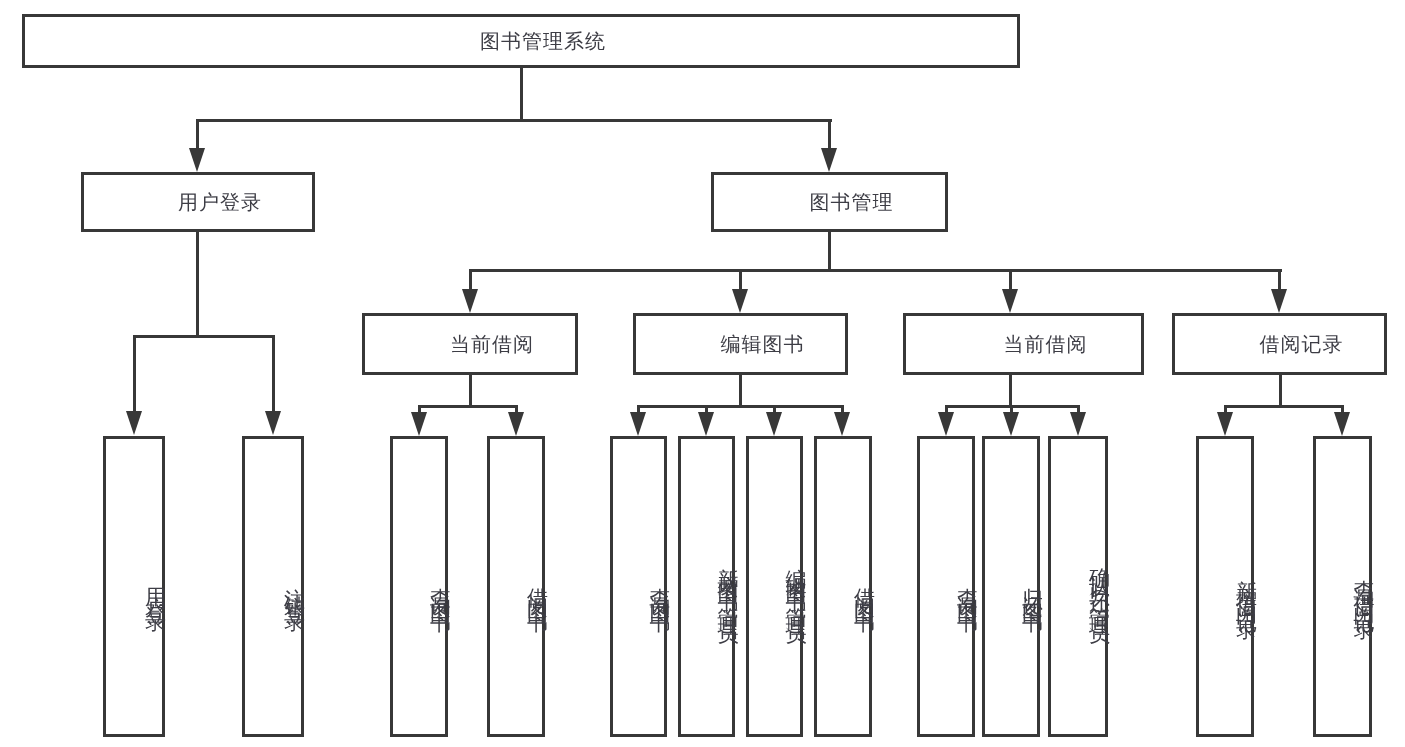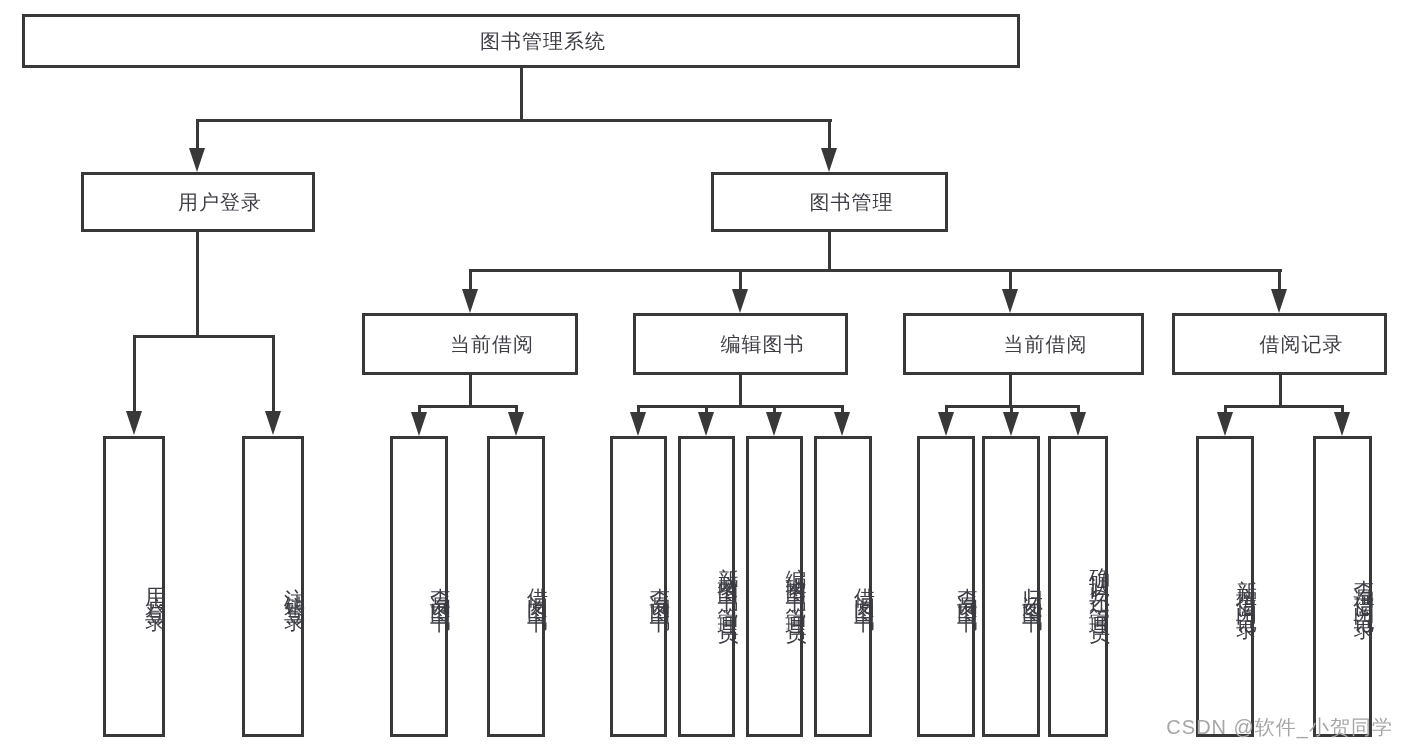--- a/index.html
+++ b/index.html
@@ -147,15 +147,14 @@
   <div class="box vbox" style="left:746px;top:436px;width:57px;height:301px">编辑图书（管理员）</div>
   <div class="box vbox" style="left:814px;top:436px;width:58px;height:301px">借阅图书</div>
 
   <div class="box vbox" style="left:917px;top:436px;width:58px;height:301px">查询图书</div>
   <div class="box vbox" style="left:982px;top:436px;width:58px;height:301px">归还图书</div>
   <div class="box vbox" style="left:1048px;top:436px;width:60px;height:301px">确认归还（管理员）</div>
 
   <div class="box vbox" style="left:1196px;top:436px;width:58px;height:301px">新增借阅记录</div>
   <div class="box vbox" style="left:1313px;top:436px;width:59px;height:301px">查询借阅记录</div>
 
-  <div class="watermark">CSDN @软件_小贺同学</div>
 
 </div>
 
 </body></html>

